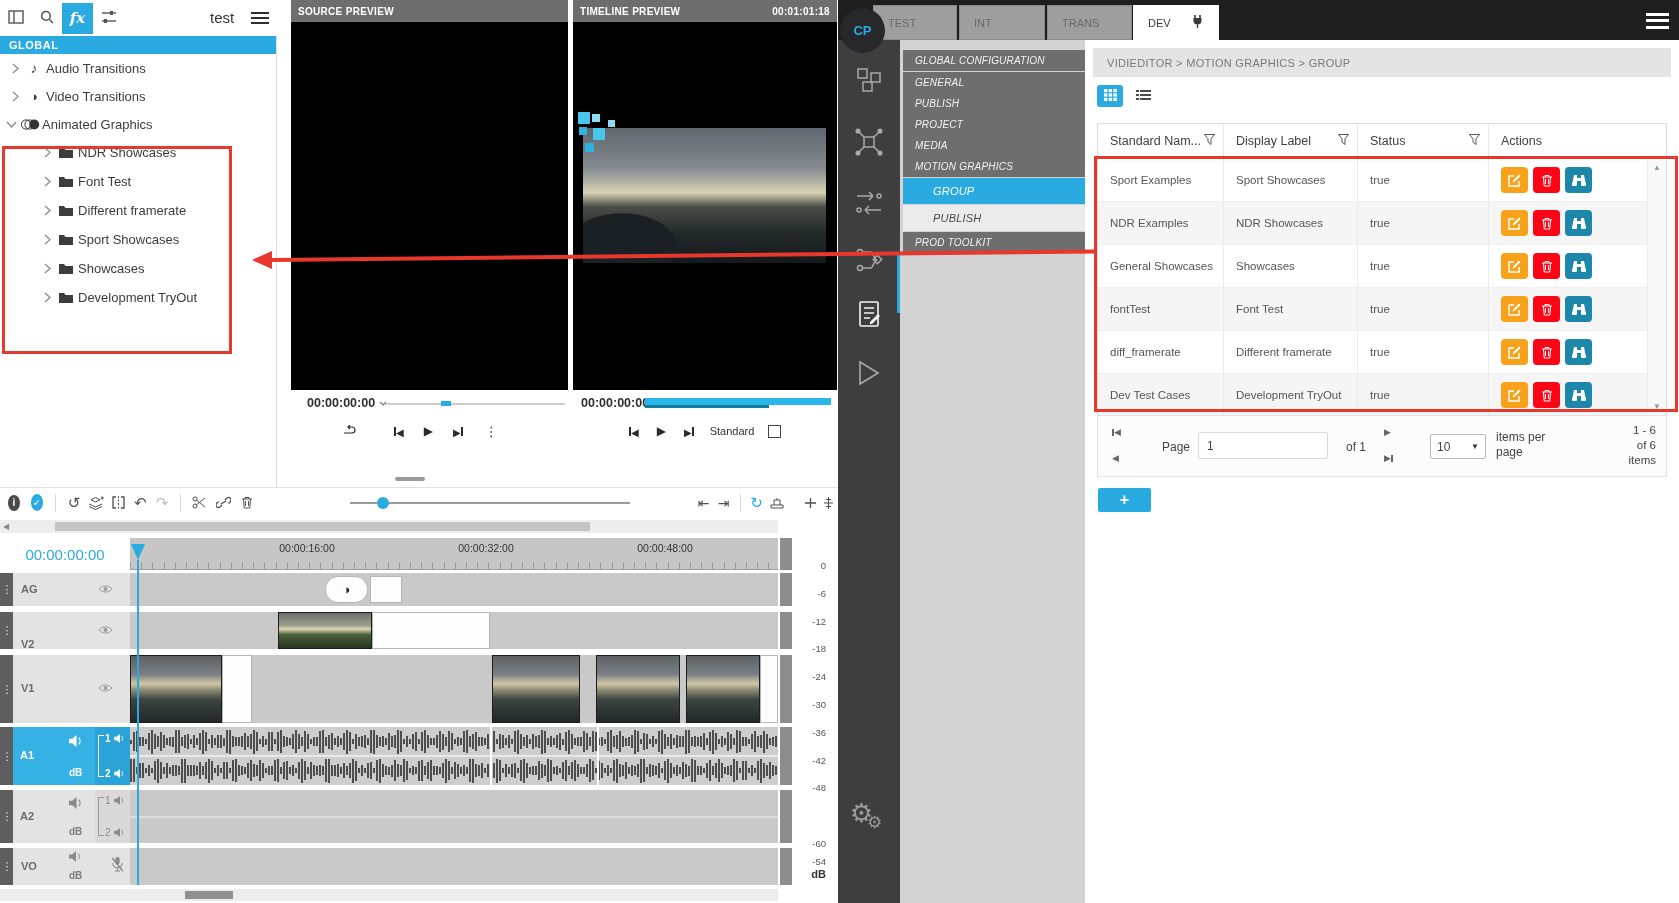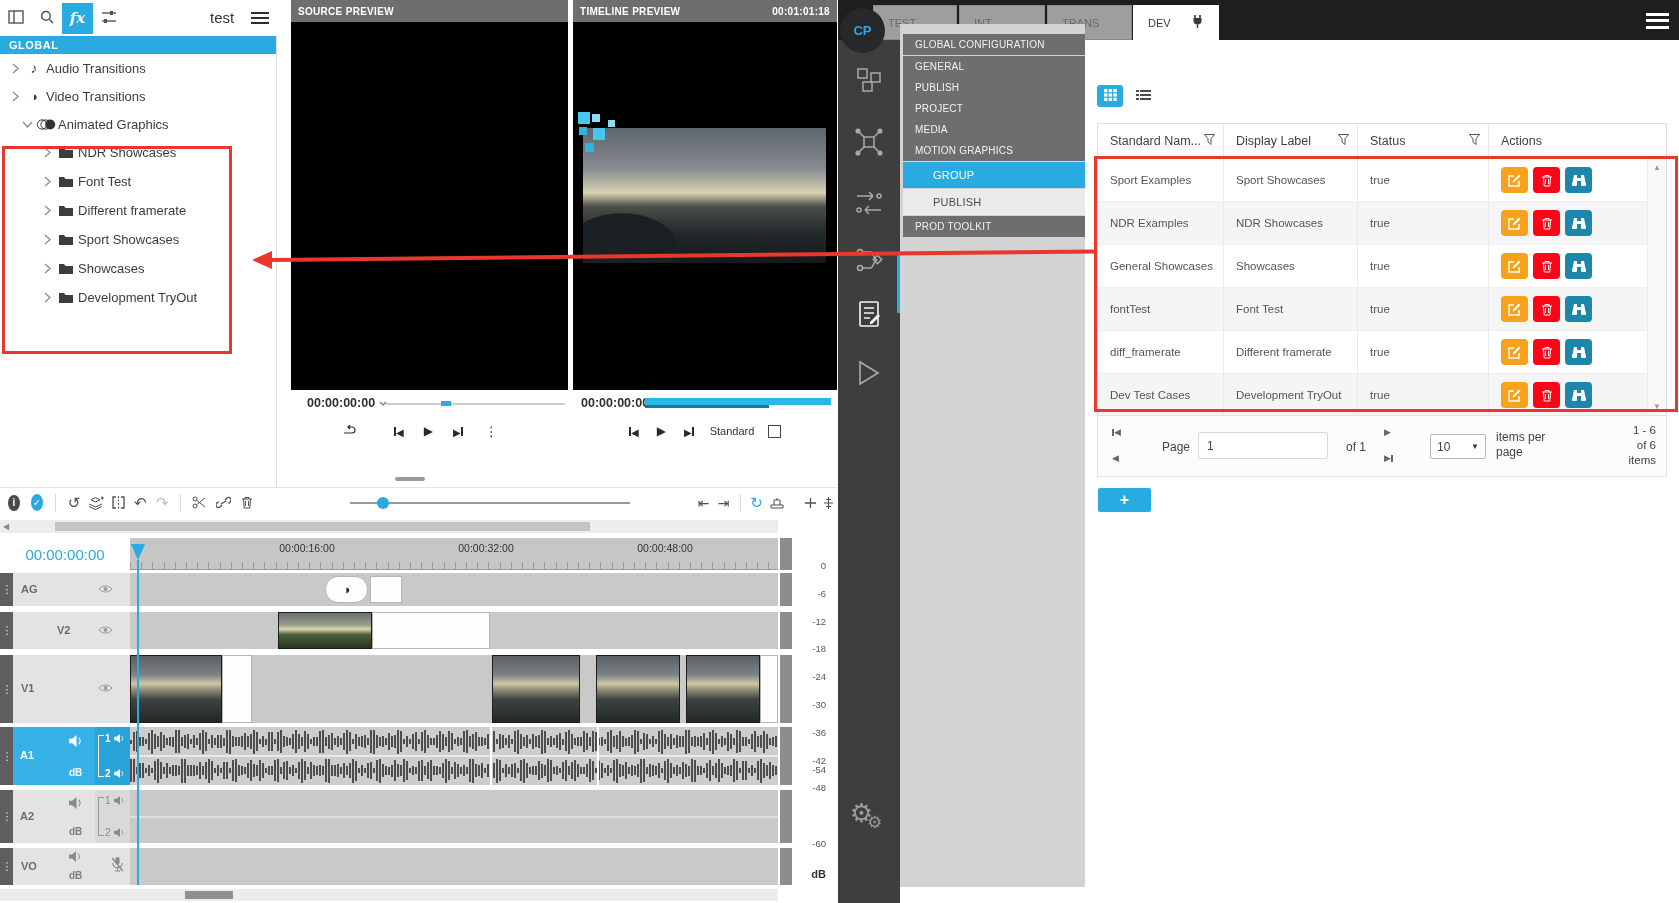--- a/index.html
+++ b/index.html
@@ -117,21 +117,21 @@
     </div>
     <div class="tree-row" style="padding-left:8px;">
       <span class="chev">
           <svg width="7" height="11" viewBox="0 0 7 11">
             <path d="M1 1l5 4.5L1 10" fill="none" stroke="#8f8f8f" stroke-width="1.4"></path>
           </svg>
         </span>
       <span style="width:24px;text-align:center;font-size:13px;">◑</span>
       <span>Video Transitions</span>
     </div>
-    <div class="tree-row" style="padding-left:20px;">
+    <div class="tree-row" style="padding-left:4px;">
       <span class="chev open">
           <svg width="7" height="11" viewBox="0 0 7 11">
             <path d="M1 1l5 4.5L1 10" fill="none" stroke="#8f8f8f" stroke-width="1.4"></path>
           </svg>
         </span>
       <span style="width:24px;text-align:center;display:inline-flex;justify-content:center;">
           <svg width="19" height="13" viewBox="0 0 19 13">
             <circle cx="5" cy="6.5" r="4.6" fill="none" stroke="#333"></circle>
             <circle cx="8.5" cy="6.5" r="4.6" fill="none" stroke="#333"></circle>
             <circle cx="13.2" cy="6.5" r="5" fill="#333"></circle>
@@ -376,21 +376,21 @@
           <span style="font-size:13px;color:#222;">◑</span>
         </div>
       <div class="abs clip-white" style="left:240px;top:3px;width:32px;height:27px;"></div>
     </div>
     <div class="vsc"></div>
   </div>
 
   <div class="abs" style="left:0;top:612px;width:792px;height:37px;">
     <div class="trk-grip">⋮</div>
     <div class="trk-head" style="width:117px;">
-      <span class="abs" style="left:8px;top:12px;margin-left:36px;">V2</span>
+      <span class="abs" style="left:8px;top:26px;">V2</span>
       <span class="abs" style="left:85px;top:13px;color:#9a9a9a;"><svg width="15" height="10" viewBox="0 0 15 10">
             <path d="M1 5C4 1 11 1 14 5C11 9 4 9 1 5Z" fill="none" stroke="currentColor"></path>
             <circle cx="7.5" cy="5" r="2" fill="currentColor"></circle>
           </svg></span>
     </div>
     <div class="trk-body" style="left:130px;width:648px;">
       <div class="abs thumb green" style="left:148px;top:0;width:94px;height:37px;"></div>
       <div class="abs clip-white" style="left:242px;top:0;width:118px;height:37px;"></div>
     </div>
     <div class="vsc"></div>
@@ -954,21 +954,21 @@
   <div>
     <span class="db-lab" style="top:560px;">0</span>
     <span class="db-lab" style="top:588px;">-6</span>
     <span class="db-lab" style="top:616px;">-12</span>
     <span class="db-lab" style="top:643px;">-18</span>
     <span class="db-lab" style="top:671px;">-24</span>
     <span class="db-lab" style="top:699px;">-30</span>
     <span class="db-lab" style="top:727px;">-36</span>
     <span class="db-lab" style="top:755px;">-42</span>
     <span class="db-lab" style="top:782px;">-48</span>
-    <span class="db-lab" style="top:764px;">-54</span>
+    <span class="db-lab" style="top:856px;">-54</span>
     <span class="db-lab" style="top:838px;">-60</span>
     <span class="db-lab" style="top:868px;font-weight:bold;font-size:11px;color:#333;">dB</span>
   </div>
 
   <div class="abs" style="left:838px;top:0;width:841px;height:40px;background:#1e1e1e;">
     <div class="env-tab" style="left:35px;width:84px;">
         <span>TEST</span>
       </div>
     <div class="env-tab" style="left:121px;width:86px;">
         <span>INT</span>
@@ -1025,21 +1025,21 @@
           <path d="M8 8h10M8 13h10M8 18h6"></path>
           <path d="M14 22l8-8 2 2-8 8h-2z" fill="#f5f5f5" stroke="none"></path>
         </svg></div>
     <div class="abs" style="right:0;top:213px;width:3px;height:60px;background:#29abe2;"></div>
     <div class="rail-ic" style="top:320px;"><svg width="24" height="26" viewBox="0 0 24 26">
           <path d="M3 2l18 11L3 24z" fill="none" stroke="#a9a9a9" stroke-width="1.6"></path>
         </svg></div>
     <div class="rail-ic" style="top:758px;font-size:26px;color:#9a9a9a;">⚙<span style="font-size:17px;position:relative;left:-6px;top:6px;">⚙</span></div>
   </div>
 
-  <div class="abs" style="left:900px;top:24px;width:185px;height:863px;background:#d3d3d3;">
+  <div class="abs" style="left:900px;top:40px;width:185px;height:863px;background:#d3d3d3;font-style:italic;">
     <div class="nav-item" style="top:10px;height:21px;">
         <span>GLOBAL CONFIGURATION</span>
       </div>
     <div class="nav-item" style="top:32px;height:21px;">
         <span>GENERAL</span>
       </div>
     <div class="nav-item" style="top:53px;height:21px;">
         <span>PUBLISH</span>
       </div>
     <div class="nav-item" style="top:74px;height:21px;">
@@ -1055,20 +1055,23 @@
         <span>GROUP</span>
       </div>
     <div class="nav-item sub sub-light" style="top:165px;height:26px;">
         <span>PUBLISH</span>
       </div>
     <div class="nav-item" style="top:192px;height:21px;">
         <span>PROD TOOLKIT</span>
       </div>
   </div>
 
+  <div class="abs flexc" style="left:1093px;top:48px;width:578px;height:29px;background:#e4e4e4;">
+    <span style="margin-left:14px;font-size:11px;color:#787878;letter-spacing:.3px;">VIDIEDITOR &gt; MOTION GRAPHICS &gt; GROUP</span>
+  </div>
 
   <div class="abs flexc" style="left:1097px;top:85px;width:26px;height:22px;background:#29abe2;border-radius:3px;justify-content:center;">
     <span><svg width="13" height="12" viewBox="0 0 13 12">
           <g fill="#fff">
             <rect x="0" y="0" width="3.4" height="3.2"></rect>
             <rect x="4.7" y="0" width="3.4" height="3.2"></rect>
             <rect x="9.4" y="0" width="3.4" height="3.2"></rect>
             <rect x="0" y="4.4" width="3.4" height="3.2"></rect>
             <rect x="4.7" y="4.4" width="3.4" height="3.2"></rect>
             <rect x="9.4" y="4.4" width="3.4" height="3.2"></rect>

